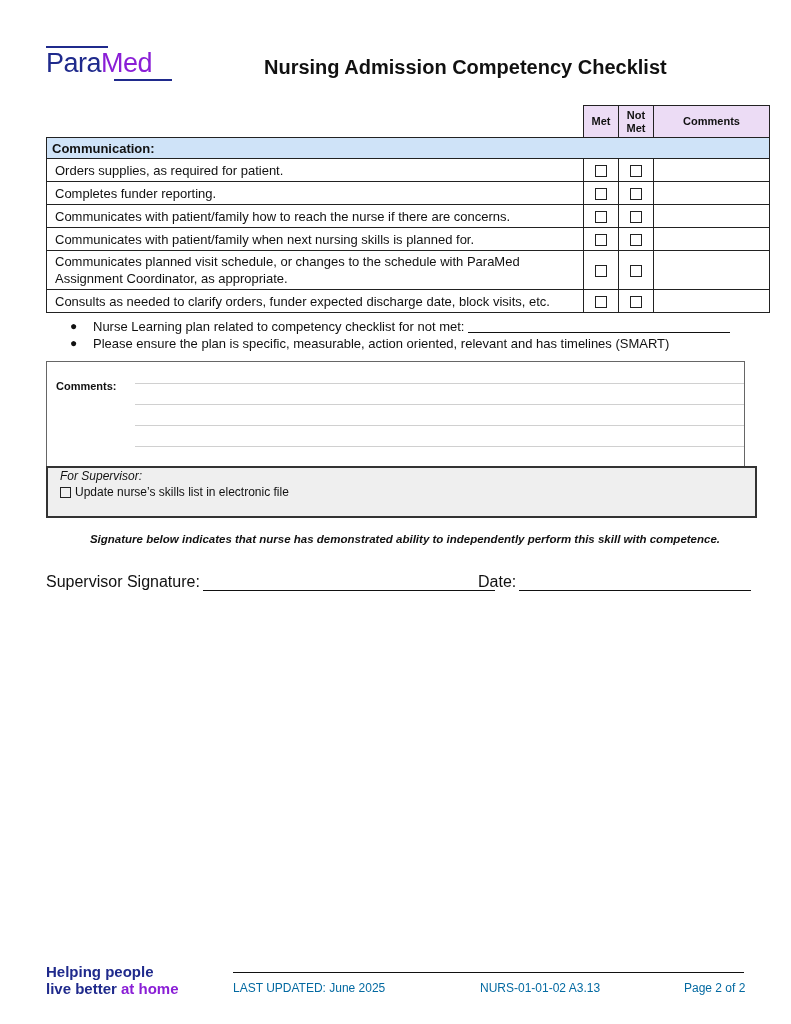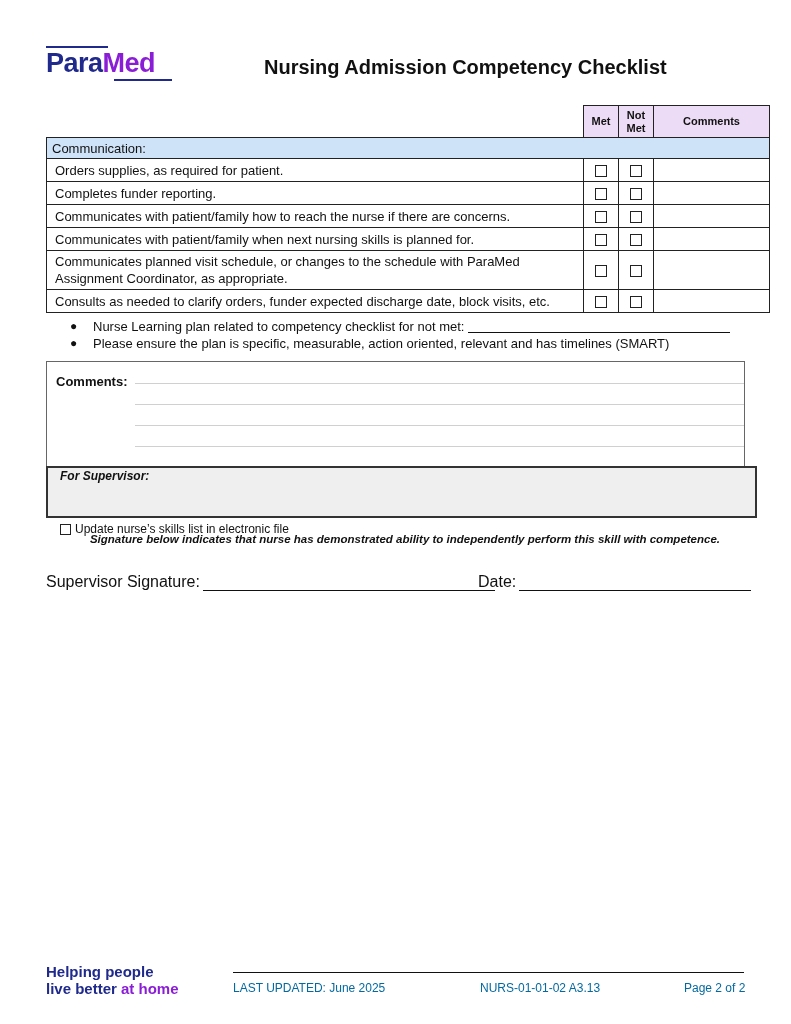--- a/index.html
+++ b/index.html
@@ -1,49 +1,49 @@
 <!DOCTYPE html>
 <html><head>
 <meta charset="utf-8">
 <style>
   html, body { margin: 0; padding: 0; background: #ffffff; }
   body { width: 791px; height: 1024px; position: relative; font-family: "Liberation Sans", sans-serif; color: #111; overflow: hidden; }
 
   .logo { position: absolute; left: 46px; top: 44px; width: 128px; height: 40px; }
   .logo .bar-top { position: absolute; left: 0; top: 2px; width: 62px; height: 2px; background: #1f2a8c; }
   .logo .bar-bot { position: absolute; left: 68px; top: 35px; width: 58px; height: 2px; background: #1f2a8c; }
-  .logo .word { position: absolute; left: 0; top: 4px; font-size: 27px; font-weight: bold; letter-spacing: -0.5px; line-height: 30px; }
+  .logo .word { position: absolute; left: 0; top: 4px; font-size: 27px; font-weight: normal; letter-spacing: -0.5px; line-height: 30px; }
   .logo .para { color: #1f2a8c; }
   .logo .med { color: #8a1ed6; }
 
   .title { position: absolute; left: 264px; top: 56px; font-size: 20px; font-weight: bold; color: #111; white-space: nowrap; }
 
   table.check { position: absolute; left: 46px; top: 105px; width: 724px; border-collapse: collapse; font-size: 13px; }
   table.check td, table.check th { border: 1px solid #222; padding: 0; }
   table.check th { background: #ecdcf5; font-size: 11px; font-weight: bold; line-height: 13px; text-align: center; height: 31px; }
   table.check th.blank { border: none; border-bottom: 1px solid #222; background: transparent; }
-  table.check tr.section td { background: #cfe3f8; font-weight: normal; height: 20px; padding-left: 5px; }
+  table.check tr.section td { background: #cfe3f8; font-weight: bold; height: 20px; padding-left: 5px; }
   table.check td.item { padding: 1px 8px; height: 20px; line-height: 17px; }
   table.check tr.tall td.item { height: 36px; }
   table.check td.cb { width: 34px; text-align: center; }
   .box { display: inline-block; width: 10px; height: 10px; border: 1px solid #222; vertical-align: middle; }
   table.check td.cm { width: 115px; }
 
   .bullets { position: absolute; left: 70px; top: 318px; font-size: 13px; line-height: 17px; }
   .bullets .b { display: flex; align-items: center; }
   .bullets .dot { width: 23px; font-size: 12px; }
   .bullets .line { display: inline-block; width: 262px; border-bottom: 1px solid #111; height: 12px; margin-left: 4px; }
 
   .comments { position: absolute; left: 46px; top: 361px; width: 697px; height: 105px; border: 1px solid #666; border-bottom: none; }
-  .comments .lbl { position: absolute; left: 9px; top: 12px; font-size: 13px; font-weight: bold; }
+  .comments .lbl { position: absolute; left: 9px; top: 18px; font-size: 11px; font-weight: bold; }
   .comments .rule { position: absolute; left: 88px; right: 0; height: 1px; background: #d0d0d0; }
 
   .supervisor { position: absolute; left: 46px; top: 466px; width: 695px; height: 48px; border: 2px solid #333; background: #efefef; font-size: 12px; line-height: 16px; padding-left: 12px; box-sizing: content-box; }
-  .supervisor .h { font-weight: bold; font-style: italic; }
-  .supervisor .row { display: flex; align-items: center; margin-top: 37px; }
+  .supervisor .h { font-weight: normal; font-style: italic; }
+  .supervisor .row { display: flex; align-items: center; }
   .supervisor .sbox { display: inline-block; width: 9px; height: 9px; border: 1px solid #222; margin-right: 4px; }
 
   .note { position: absolute; left: 0; width: 810px; top: 533px; text-align: center; font-size: 11.5px; font-weight: bold; font-style: italic; }
 
   .sig { position: absolute; top: 573px; font-size: 16px; display: flex; align-items: flex-end; }
   .sig .ul { display: inline-block; border-bottom: 1px solid #111; height: 14px; margin-left: 3px; }
 
   .tagline { position: absolute; left: 46px; top: 963px; font-size: 15px; font-weight: bold; line-height: 17px; color: #1f2a8c; }
   .tagline .accent { color: #8a1ed6; }
   .footer-rule { position: absolute; left: 233px; top: 972px; width: 511px; height: 1px; background: #111; }

